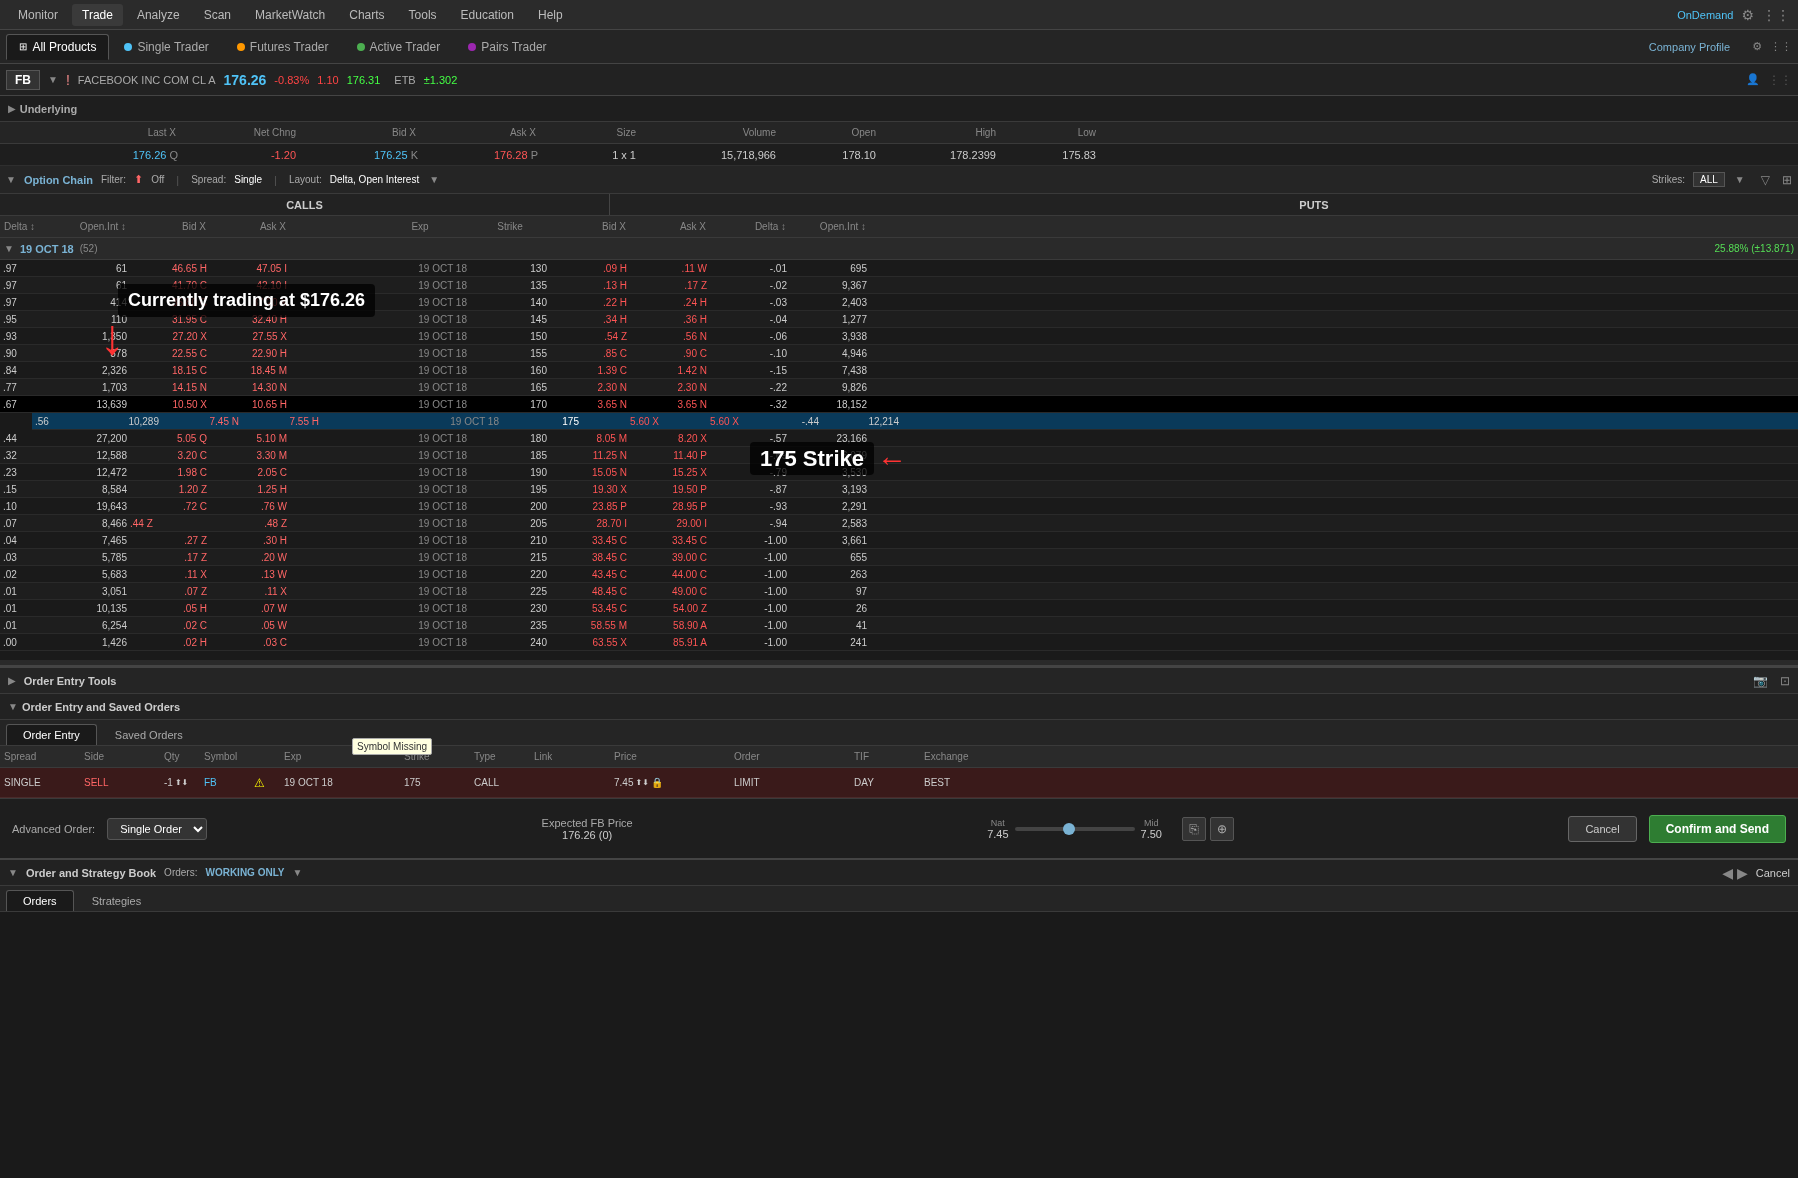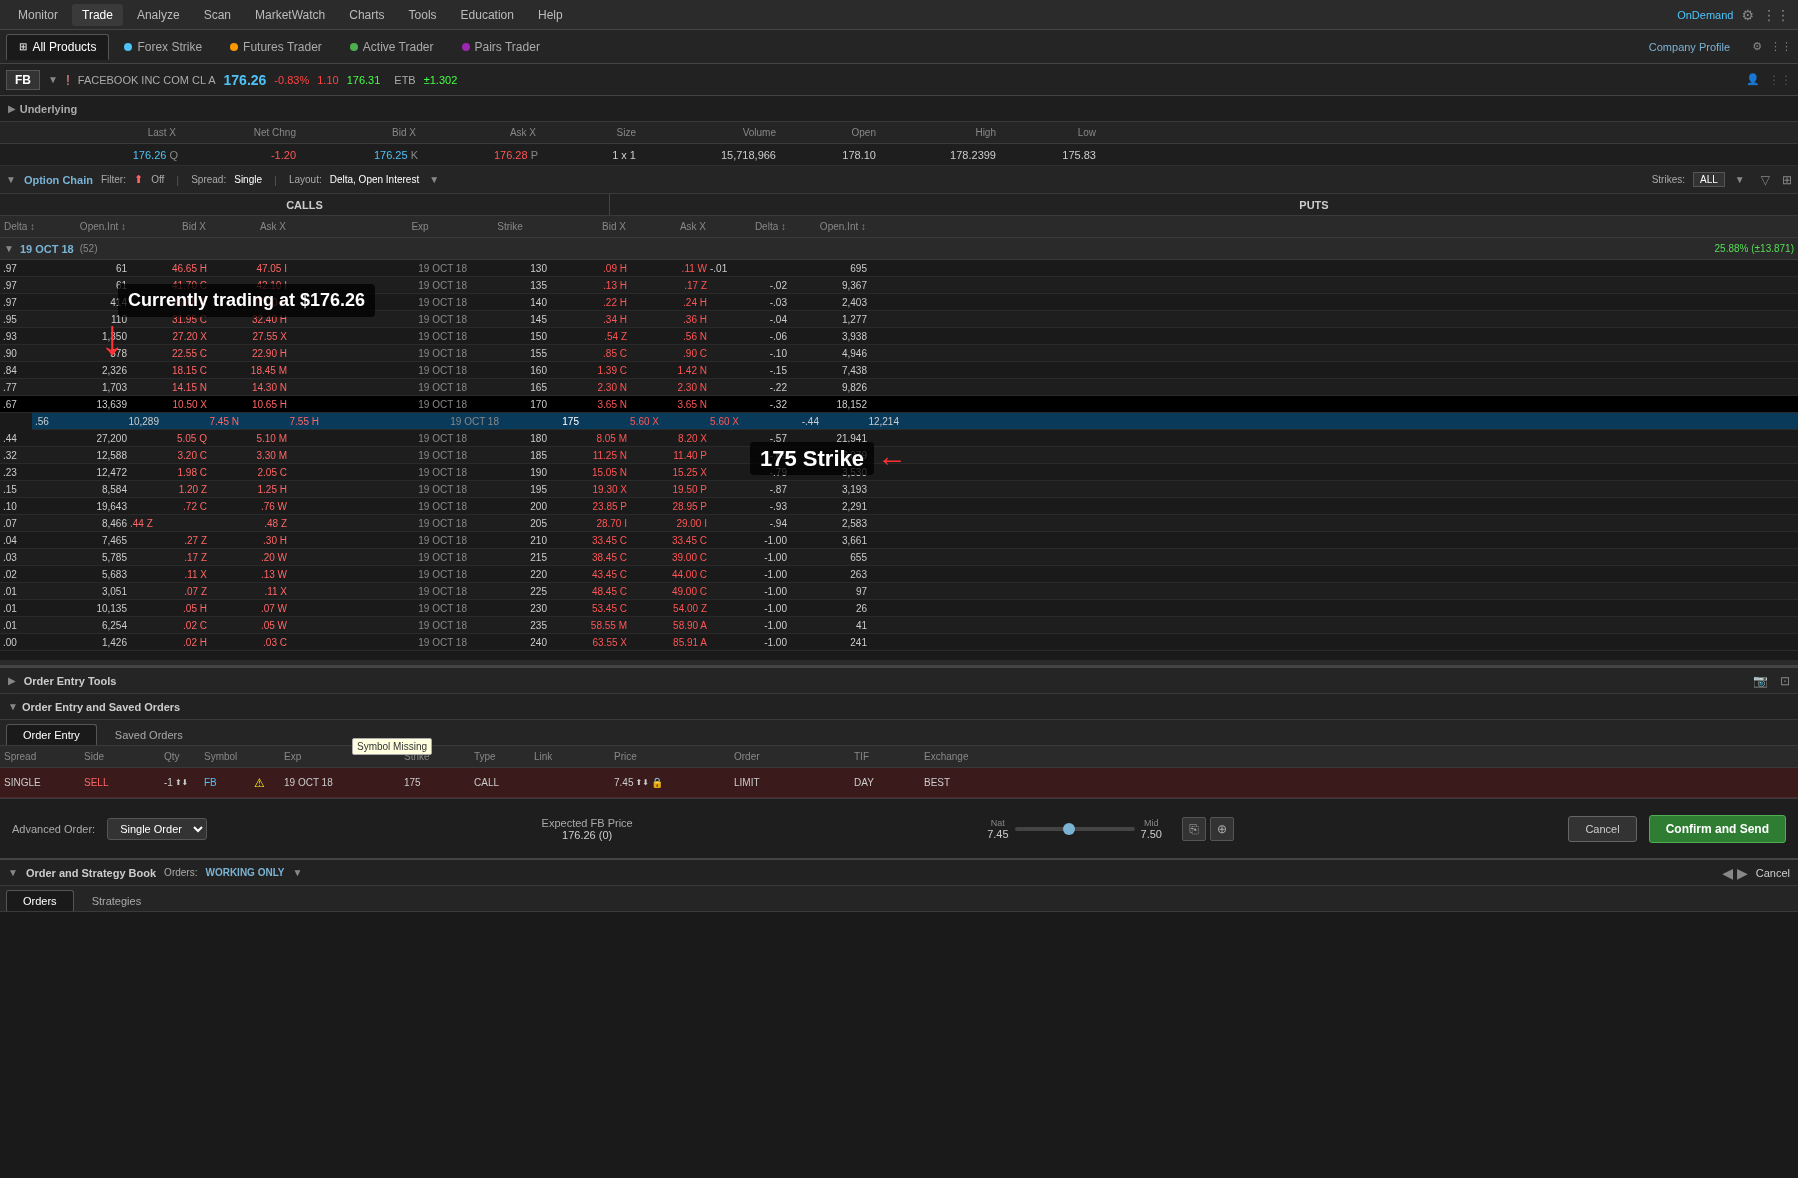--- a/index.html
+++ b/index.html
@@ -349,21 +349,21 @@
     </div>
   </div>
 
   <div class="tab-bar">
     <div class="tab active">
       <span style="font-size:10px;">⊞</span>
       <span>All Products</span>
     </div>
     <div class="tab">
       <span class="tab-dot" style="background:#4fc3f7;"></span>
-      <span>Forex Strike</span>
+      <span>Single Trader</span>
     </div>
     <div class="tab">
       <span class="tab-dot" style="background:#ff9800;"></span>
       <span>Futures Trader</span>
     </div>
     <div class="tab">
       <span class="tab-dot" style="background:#4caf50;"></span>
       <span>Active Trader</span>
     </div>
     <div class="tab">
@@ -492,21 +492,21 @@
     <div style="display: grid; grid-template-columns: 50px 80px 80px 80px 80px 100px 80px 80px 80px 80px 80px 80px 80px 80px 80px 80px; height: 17px; border-bottom: 1px solid rgb(42, 42, 42); align-items: center; background: rgb(26, 26, 26);">
           <span style="font-size: 10px; color: rgb(204, 204, 204); text-align: left; padding-right: 3px; padding-left: 3px;">.97</span>
           <span style="font-size: 10px; color: rgb(204, 204, 204); text-align: right; padding-right: 3px; padding-left: 0px;">61</span>
           <span style="font-size: 10px; color: rgb(255, 102, 102); text-align: right; padding-right: 3px; padding-left: 0px;">46.65 H</span>
           <span style="font-size: 10px; color: rgb(255, 102, 102); text-align: right; padding-right: 3px; padding-left: 0px;">47.05 I</span>
           <span style="font-size: 10px; color: rgb(204, 204, 204); text-align: right; padding-right: 3px; padding-left: 0px;"></span>
           <span style="font-size: 10px; color: rgb(136, 136, 136); text-align: right; padding-right: 3px; padding-left: 0px;">19 OCT 18</span>
           <span style="font-size: 10px; color: rgb(204, 204, 204); text-align: right; padding-right: 3px; padding-left: 0px;">130</span>
           <span style="font-size: 10px; color: rgb(255, 85, 85); text-align: right; padding-right: 3px; padding-left: 0px;">.09 H</span>
           <span style="font-size: 10px; color: rgb(255, 85, 85); text-align: right; padding-right: 3px; padding-left: 0px;">.11 W</span>
-          <span style="font-size: 10px; color: rgb(204, 204, 204); padding-right: 3px; padding-left: 0px;">-.01</span>
+          <span style="font-size: 10px; color: rgb(204, 204, 204); text-align: right; padding-right: 3px; padding-left: 0px;">-.01</span>
           <span style="font-size: 10px; color: rgb(204, 204, 204); text-align: right; padding-right: 3px; padding-left: 0px;">695</span>
           <span style="font-size: 10px; color: rgb(204, 204, 204); text-align: right; padding-right: 3px; padding-left: 0px;"></span>
           <span style="font-size: 10px; color: rgb(204, 204, 204); text-align: right; padding-right: 3px; padding-left: 0px;"></span>
           <span style="font-size: 10px; color: rgb(204, 204, 204); text-align: right; padding-right: 3px; padding-left: 0px;"></span>
           <span style="font-size: 10px; color: rgb(204, 204, 204); text-align: right; padding-right: 3px; padding-left: 0px;"></span>
           <span style="font-size: 10px; color: rgb(204, 204, 204); text-align: right; padding-right: 3px; padding-left: 0px;"></span>
         </div>
         <div style="display: grid; grid-template-columns: 50px 80px 80px 80px 80px 100px 80px 80px 80px 80px 80px 80px 80px 80px 80px 80px; height: 17px; border-bottom: 1px solid rgb(42, 42, 42); align-items: center; background: rgb(30, 30, 30);">
           <span style="font-size: 10px; color: rgb(204, 204, 204); text-align: left; padding-right: 3px; padding-left: 3px;">.97</span>
           <span style="font-size: 10px; color: rgb(204, 204, 204); text-align: right; padding-right: 3px; padding-left: 0px;">61</span>
@@ -673,21 +673,21 @@
           <span style="font-size: 10px; color: rgb(204, 204, 204); text-align: left; padding-right: 3px; padding-left: 3px;">.44</span>
           <span style="font-size: 10px; color: rgb(204, 204, 204); text-align: right; padding-right: 3px; padding-left: 0px;">27,200</span>
           <span style="font-size: 10px; color: rgb(255, 102, 102); text-align: right; padding-right: 3px; padding-left: 0px;">5.05 Q</span>
           <span style="font-size: 10px; color: rgb(255, 102, 102); text-align: right; padding-right: 3px; padding-left: 0px;">5.10 M</span>
           <span style="font-size: 10px; color: rgb(204, 204, 204); text-align: right; padding-right: 3px; padding-left: 0px;"></span>
           <span style="font-size: 10px; color: rgb(136, 136, 136); text-align: right; padding-right: 3px; padding-left: 0px;">19 OCT 18</span>
           <span style="font-size: 10px; color: rgb(204, 204, 204); text-align: right; padding-right: 3px; padding-left: 0px;">180</span>
           <span style="font-size: 10px; color: rgb(255, 85, 85); text-align: right; padding-right: 3px; padding-left: 0px;">8.05 M</span>
           <span style="font-size: 10px; color: rgb(255, 85, 85); text-align: right; padding-right: 3px; padding-left: 0px;">8.20 X</span>
           <span style="font-size: 10px; color: rgb(204, 204, 204); text-align: right; padding-right: 3px; padding-left: 0px;">-.57</span>
-          <span style="font-size: 10px; color: rgb(204, 204, 204); text-align: right; padding-right: 3px; padding-left: 0px;">21,941</span>
+          <span style="font-size: 10px; color: rgb(204, 204, 204); text-align: right; padding-right: 3px; padding-left: 0px;">23,166</span>
           <span style="font-size: 10px; color: rgb(204, 204, 204); text-align: right; padding-right: 3px; padding-left: 0px;"></span>
           <span style="font-size: 10px; color: rgb(204, 204, 204); text-align: right; padding-right: 3px; padding-left: 0px;"></span>
           <span style="font-size: 10px; color: rgb(204, 204, 204); text-align: right; padding-right: 3px; padding-left: 0px;"></span>
           <span style="font-size: 10px; color: rgb(204, 204, 204); text-align: right; padding-right: 3px; padding-left: 0px;"></span>
           <span style="font-size: 10px; color: rgb(204, 204, 204); text-align: right; padding-right: 3px; padding-left: 0px;"></span>
         </div>
         <div style="display: grid; grid-template-columns: 50px 80px 80px 80px 80px 100px 80px 80px 80px 80px 80px 80px 80px 80px 80px 80px; height: 17px; border-bottom: 1px solid rgb(42, 42, 42); align-items: center; background: rgb(30, 30, 30);">
           <span style="font-size: 10px; color: rgb(204, 204, 204); text-align: left; padding-right: 3px; padding-left: 3px;">.32</span>
           <span style="font-size: 10px; color: rgb(204, 204, 204); text-align: right; padding-right: 3px; padding-left: 0px;">12,588</span>
           <span style="font-size: 10px; color: rgb(255, 102, 102); text-align: right; padding-right: 3px; padding-left: 0px;">3.20 C</span>

